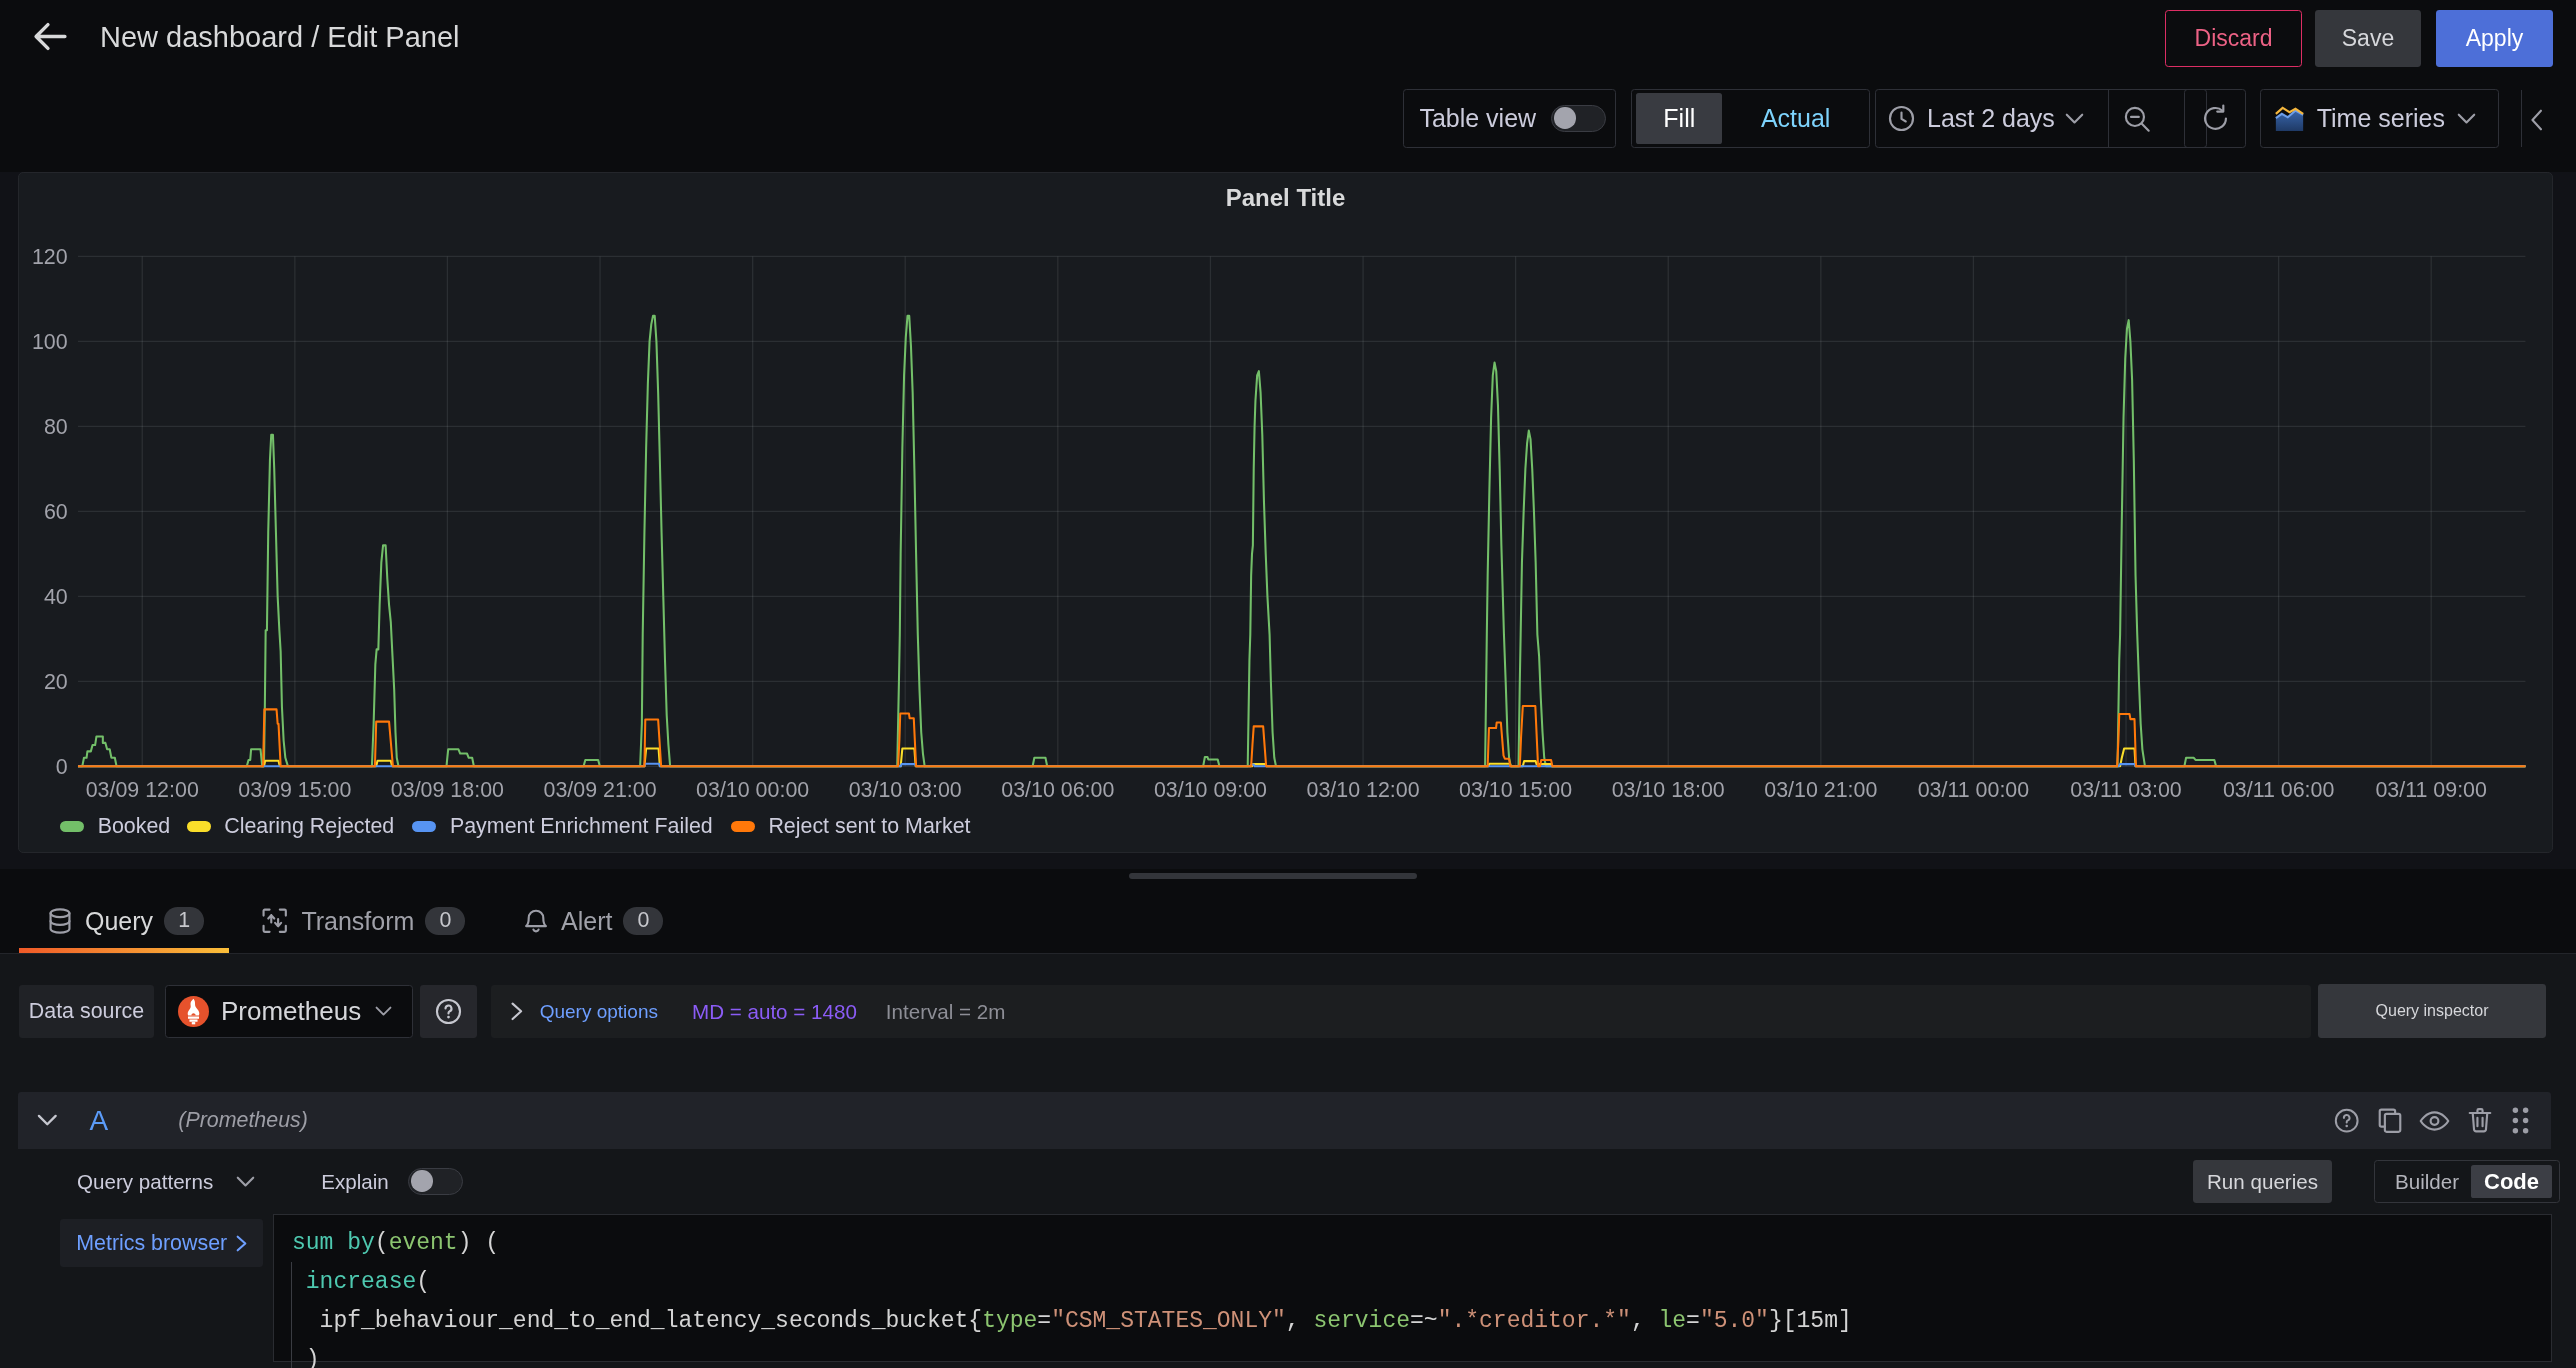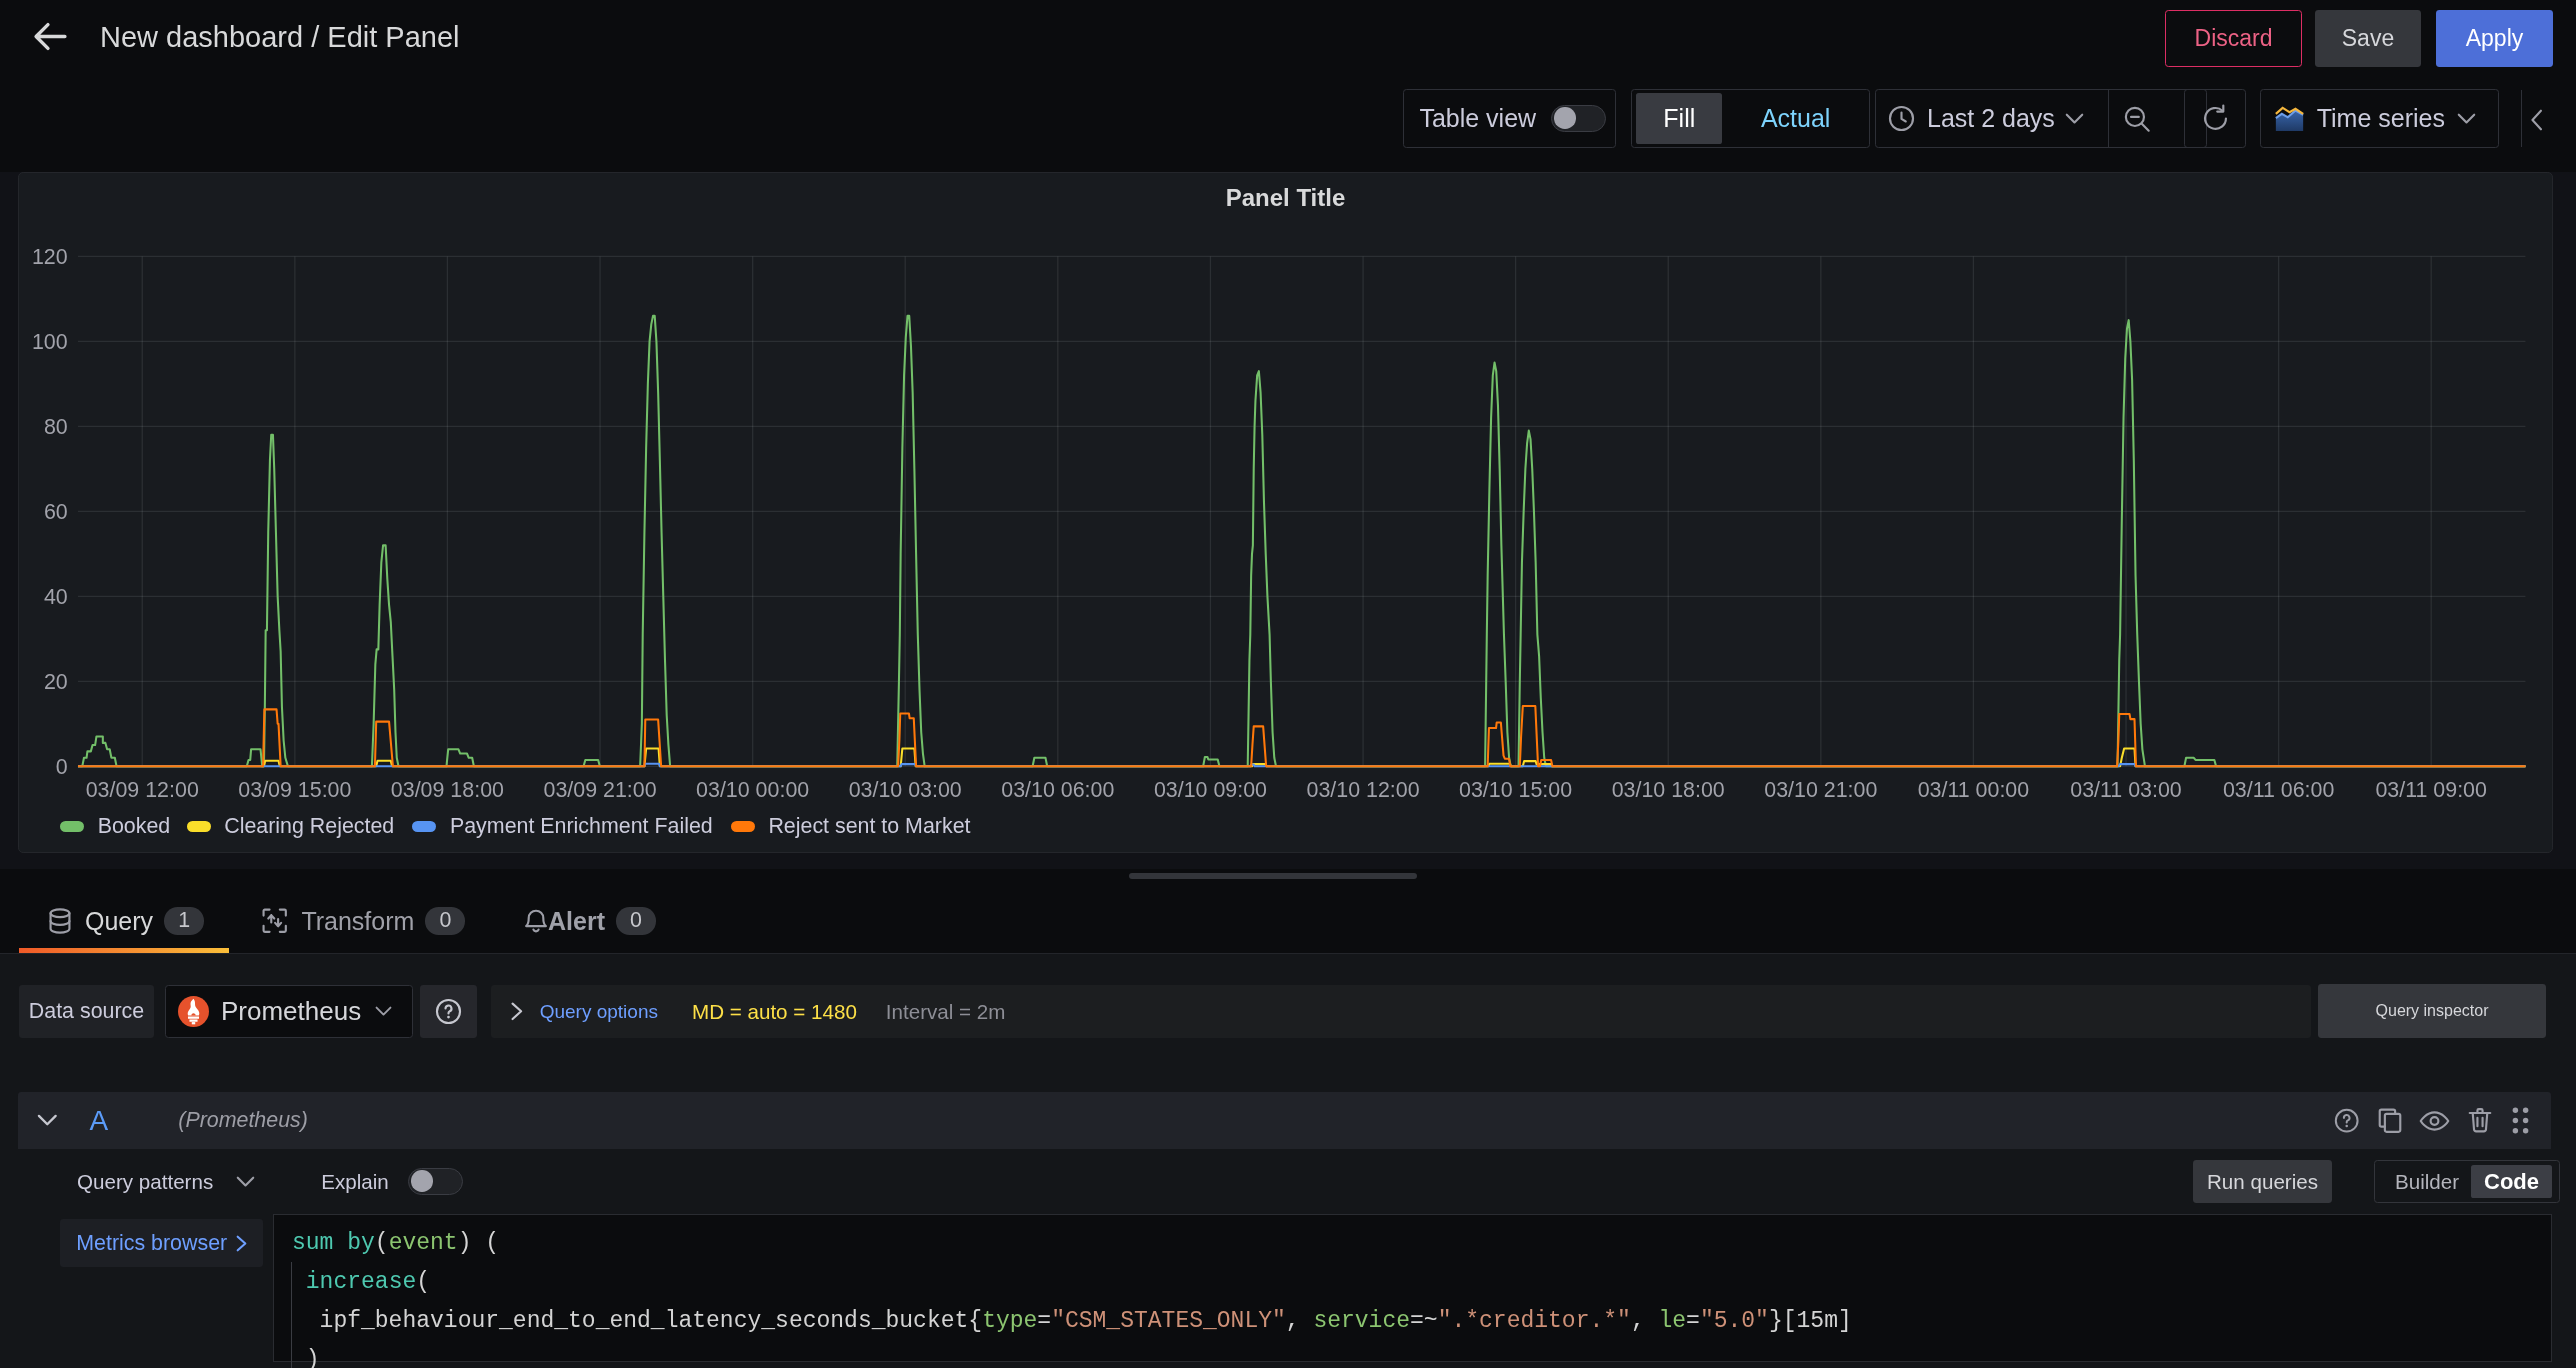--- a/index.html
+++ b/index.html
@@ -174,21 +174,21 @@
     <path d="M8.5 13.5l3.5-4 3.5 4M12 9.5V18M23.5 18.5l-3.5 4-3.5-4M20 22.5V14" class="ico" stroke-width="2.3"></path>
   </svg>
   <span style="margin-left:13px;">Transform</span>
     <span class="badge">0</span>
 </div>
 <div class="tab" style="left:524px;color:#a0a1a9;">
   <svg width="24" height="26" viewBox="0 0 28 30">
     <path d="M14 3a8.5 8.5 0 0 0-8.5 8.5c0 7-3 9.5-3 9.5h23s-3-2.5-3-9.5A8.5 8.5 0 0 0 14 3z" class="ico"></path>
     <path d="M11 25a3.2 3.2 0 0 0 6 0" class="ico"></path>
   </svg>
-  <span style="margin-left:0;font-weight:bold;">Alert</span>
+  <span style="margin-left:13px;">Alert</span>
     <span class="badge">0</span>
 </div>
 <div class="abs" style="left:19px;top:948px;width:210px;height:5.1px;background:linear-gradient(90deg,#f05a28,#fbbf3a);"></div>
 <div class="abs" style="left:0;top:953px;width:2576px;height:1.3px;background:#23252a;"></div>
 
 <div class="abs" style="left:19px;top:985px;width:135px;height:53px;background:#202226;border-radius:3.4px;display:flex;align-items:center;justify-content:center;font-size:21.4px;font-weight:500;color:#ccccdc;">Data source</div>
 <div class="abs" style="left:165px;top:985px;width:248px;height:53px;background:#0b0c0e;border:1.3px solid #2e3037;border-radius:3.4px;display:flex;align-items:center;color:#d6d7db;font-size:26px;">
   <svg style="margin-left:12px" width="31" height="31" viewBox="0 0 36 36">
     <circle cx="18" cy="18" r="18" fill="#e6522c"></circle>
     <path d="M18 3.2c2.9 3.6 1 6.6 2.6 9.7 1.1 2.1 3.4 3.5 4 6.3.3 1.5 0 2.6-.4 3.4h-12.4c-.4-.8-.7-1.9-.4-3.4.5-2.4 2.5-3.6 3.2-5.9.6-2-.6-3.9.2-6.1.6-1.7 2-2.6 3.2-4z" fill="#fff"></path>
@@ -206,21 +206,21 @@
       <circle cx="17" cy="17" r="13.5" class="ico" style="stroke:#c6c7cf"></circle>
   <path d="M13.5 13.5a3.5 3.5 0 1 1 5 3.2c-1 .5-1.5 1-1.5 2v.5" class="ico" style="stroke:#c6c7cf"></path>
   <circle cx="17" cy="23.5" r="1.6" fill="#c6c7cf" stroke="none"></circle>
     </svg>
 </div>
 <div class="abs" style="left:491px;top:985px;width:1820px;height:53px;background:rgba(204,204,220,0.045);border-radius:3.4px;display:flex;align-items:center;">
   <svg style="margin-left:19px" width="13.7" height="20.6" viewBox="0 0 16 24">
       <path d="M3 3l10 9-10 9" class="ico" style="stroke:#c6c7cf"></path>
     </svg>
   <span style="margin-left:16px;font-size:19px;font-weight:400;color:#6e9fff;">Query options</span>
-  <span style="margin-left:34px;font-size:20.6px;color:#fde047;">MD = auto = 1480</span>
+  <span style="margin-left:34px;font-size:20.6px;color:#8b5cf6;">MD = auto = 1480</span>
   <span style="margin-left:29px;font-size:20.6px;color:#8d8e96;">Interval = 2m</span>
 </div>
 <div class="abs" style="left:2318px;top:984px;width:228px;height:54px;background:#35373c;border-radius:3.4px;display:flex;align-items:center;justify-content:center;font-size:16px;font-weight:500;color:#d6d7db;">Query inspector</div>
 
 <div class="abs" style="left:18px;top:1092px;width:2533px;height:57px;background:#212329;border-radius:3.4px 3.4px 0 0;display:flex;align-items:center;">
   <svg style="margin-left:19px" width="20.6" height="13" viewBox="0 0 22 14">
       <path d="M2 2l9 9 9-9" class="ico" style="stroke:#c6c7cf"></path>
     </svg>
   <span style="margin-left:32px;font-size:28px;font-weight:500;color:#5b9bf8;">A</span>
   <span style="margin-left:70px;font-size:21.4px;font-style:italic;color:#9d9ea6;">(Prometheus)</span>

